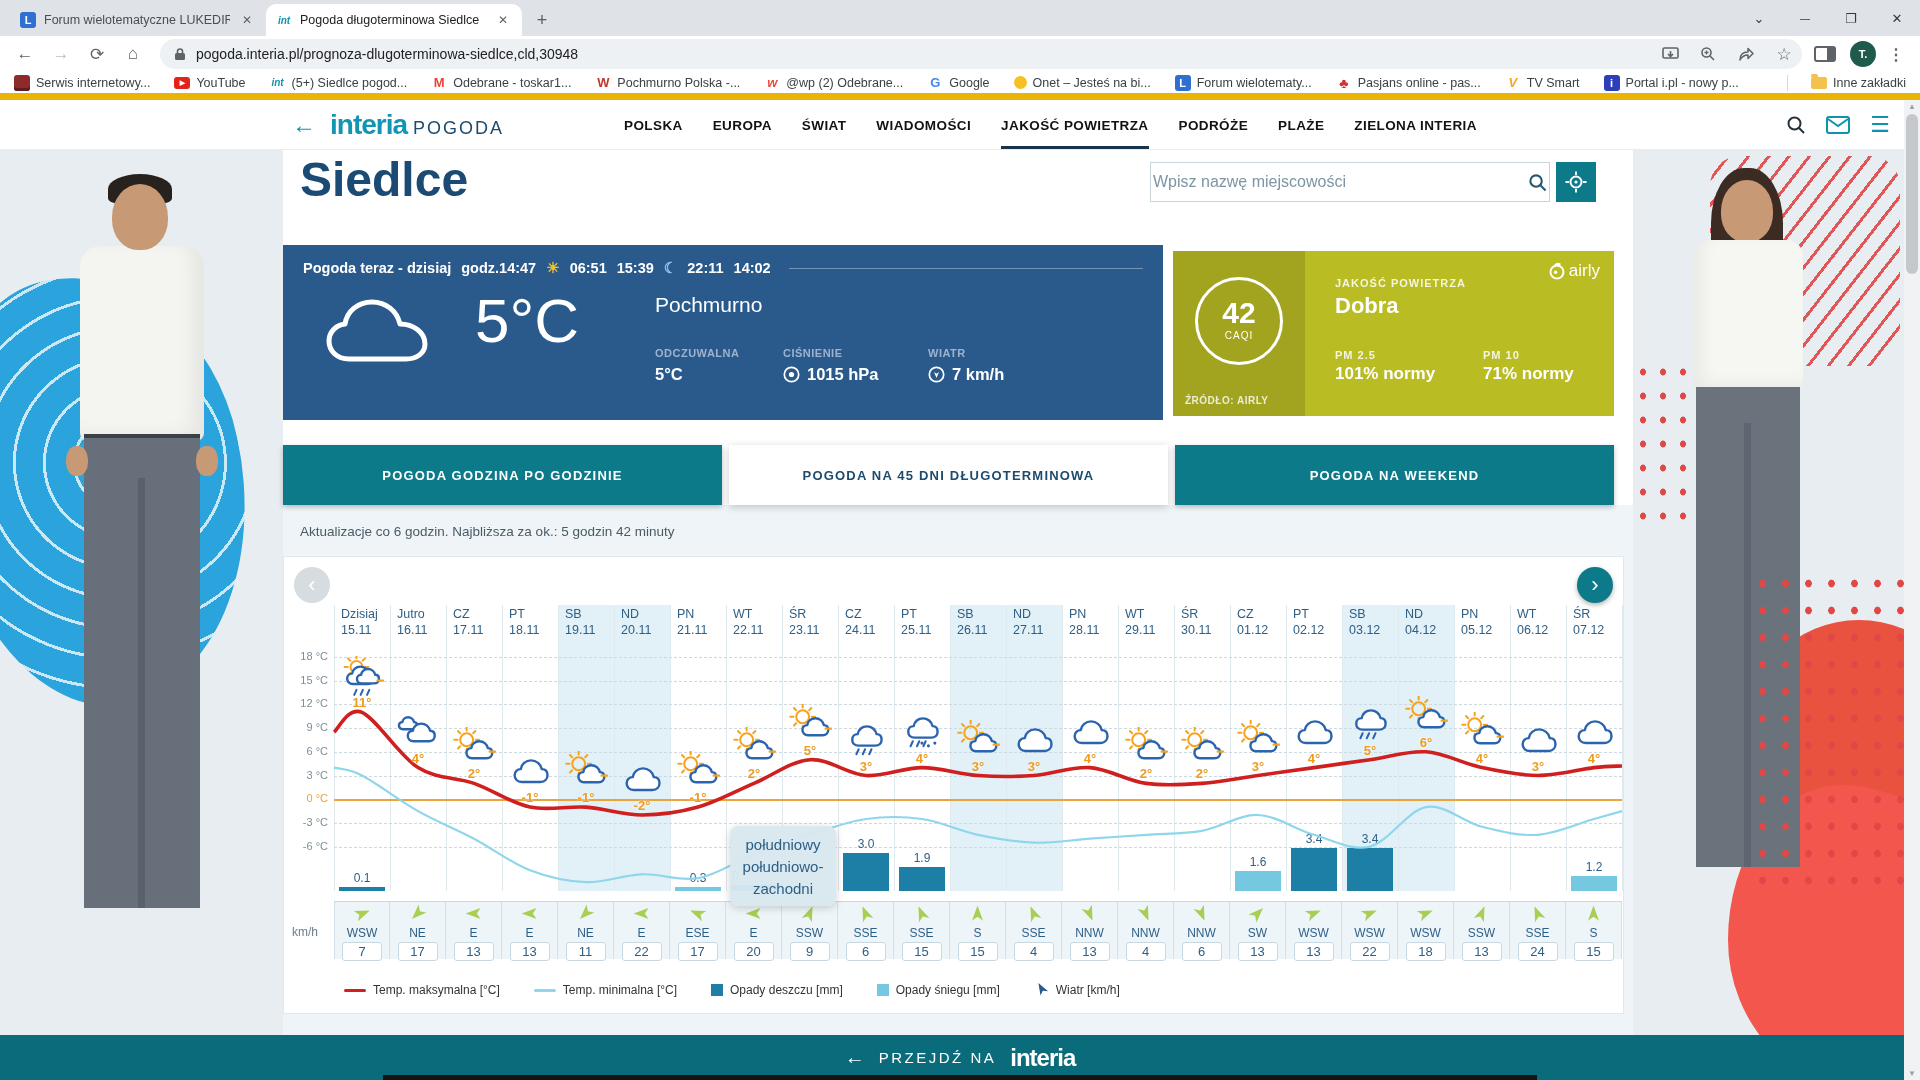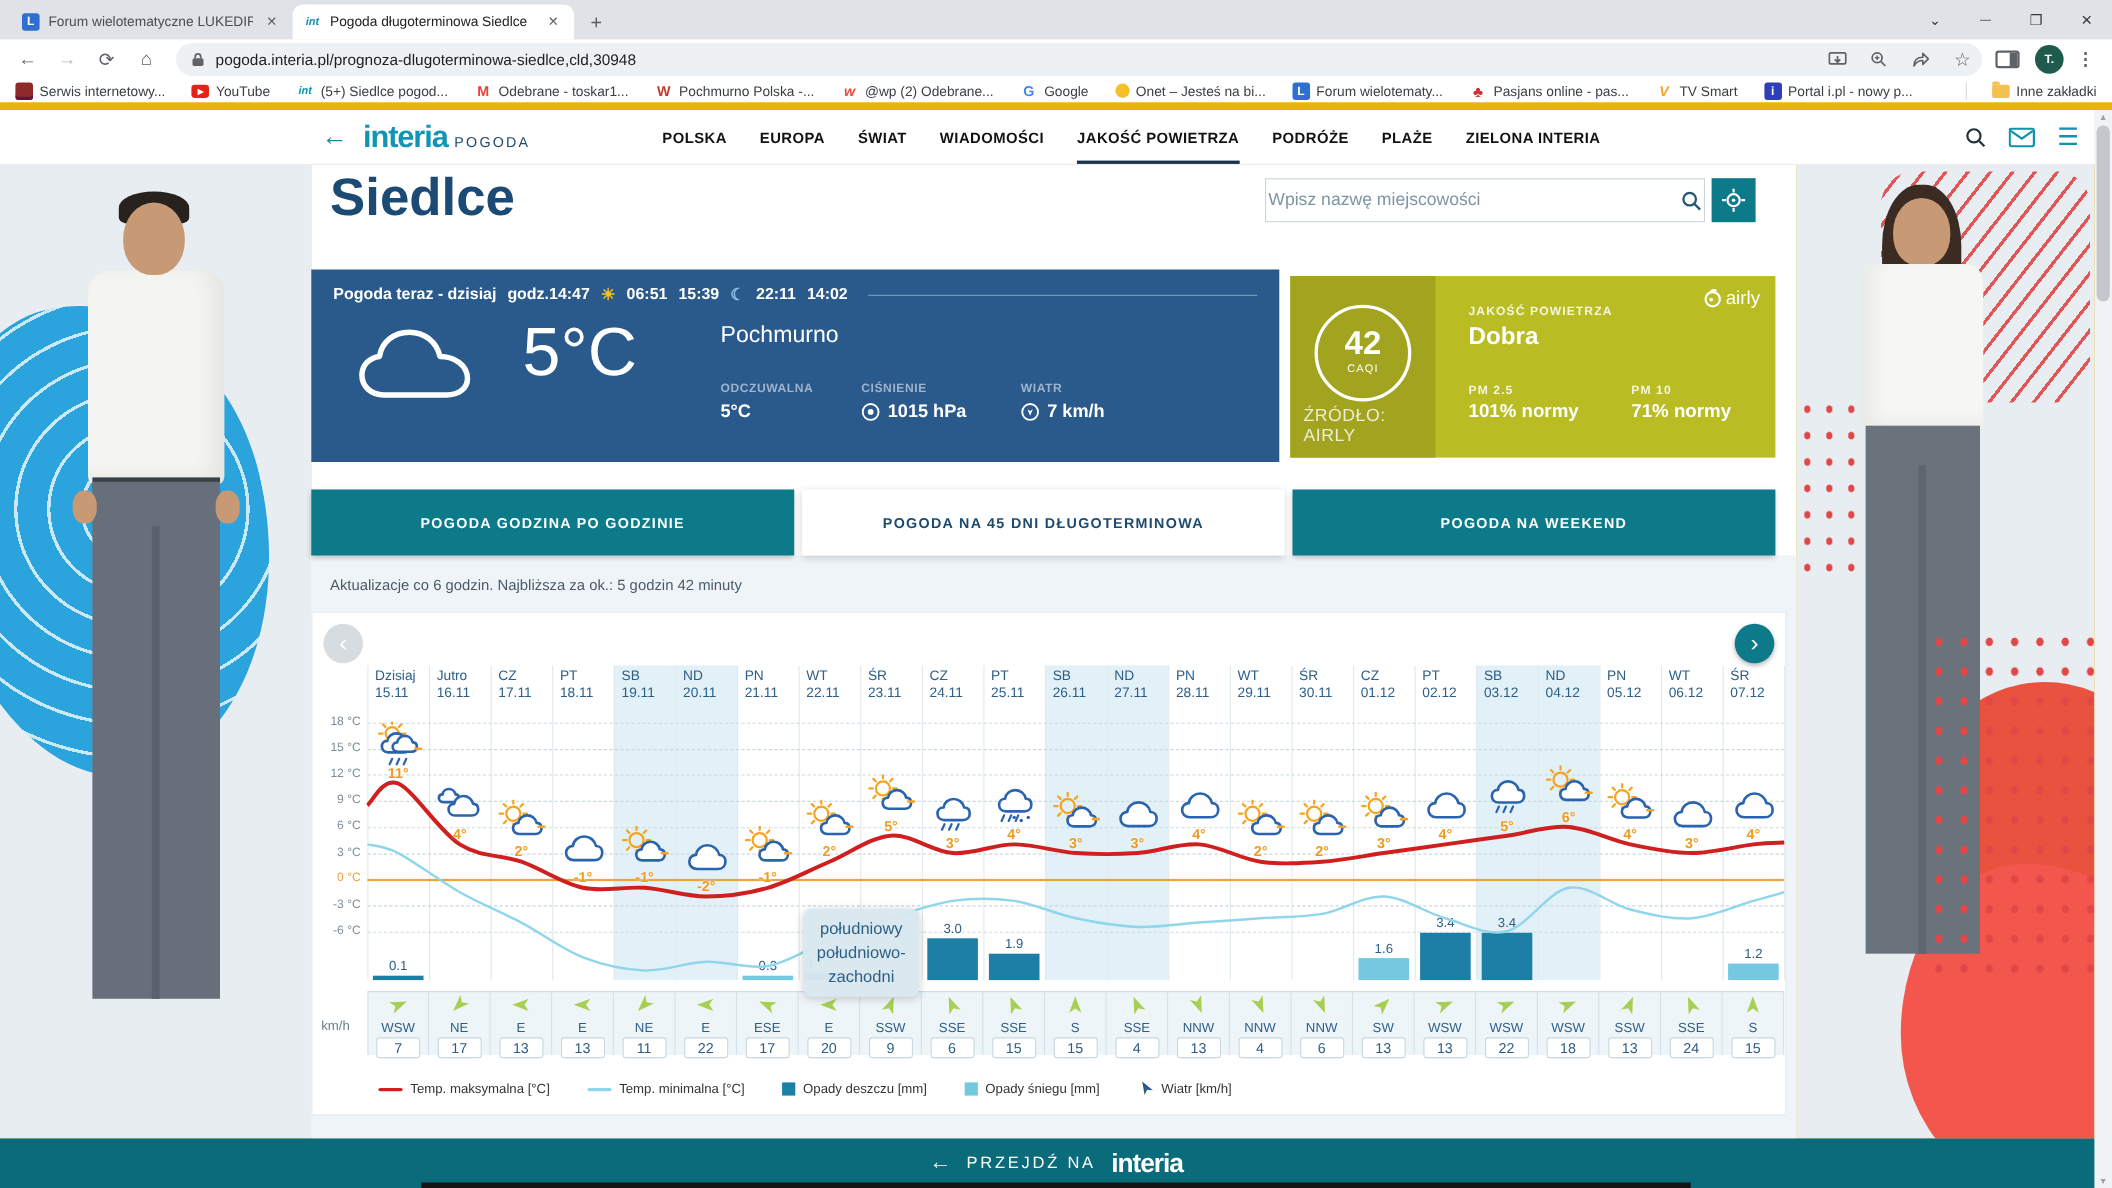--- a/index.html
+++ b/index.html
@@ -30,28 +30,28 @@
   .bookspacer { flex:1; }
   .bookdiv { width:1px; height:16px; background:#d5d8db; }
   .folderic { width:16px; height:12px; background:#f2c14e; border-radius:2px; position:relative; }
   .folderic::before { content:""; position:absolute; left:0; top:-3px; width:7px; height:3px; background:#f2c14e; border-radius:2px 2px 0 0; }
 
   
   .siteheader { position:absolute; left:0; top:101px; width:1920px; height:49px; background:#fff; border-bottom:1px solid #ececec; display:flex; align-items:center; }
   .hback { margin-left:292px; font-size:24px; color:#0f93ad; font-weight:bold; }
   .logo { margin-left:14px; display:flex; align-items:baseline; gap:6px; }
   .logo .li { font-size:28px; font-weight:800; color:#1295b5; letter-spacing:-1px; }
-  .logo .lp { font-size:13px; font-weight:400; color:#1d4b6e; letter-spacing:2px; }
+  .logo .lp { font-size:18px; font-weight:400; color:#1d4b6e; letter-spacing:2px; }
   .mainnav { display:flex; margin-left:120px; gap:30px; height:100%; align-items:center; }
   .mainnav .ni { font-size:13.5px; font-weight:bold; color:#121212; letter-spacing:.4px; height:100%; display:flex; align-items:center; border-bottom:3px solid transparent; padding-top:3px; }
   .mainnav .ni.on { border-bottom-color:#17344c; }
   .hdricons { margin-left:auto; margin-right:30px; display:flex; gap:20px; align-items:center; }
 
   
-  .mainarea { position:absolute; left:0; top:150px; width:1920px; height:930px; background:#eab308; }
+  .mainarea { position:absolute; left:0; top:150px; width:1920px; height:930px; background:#404040; }
   .sidead { position:absolute; top:0; height:885px; overflow:hidden; background:#e7edf1; }
   .sidead.l { left:0; width:283px; }
   .sidead.r { right:16px; width:271px; }
   .content { position:absolute; left:283px; top:0; width:1350px; height:885px; background:#fff; }
   .belowband { position:absolute; left:0; top:355px; width:1350px; height:530px; background:#eef4f8; }
 
   .pagetitle { position:absolute; left:17px; top:2px; font-size:48px; font-weight:bold; color:#1b4a74; }
   .searchwrap { position:absolute; left:867px; top:12px; display:flex; }
   .searchbox { width:400px; height:40px; border:1px solid #c9d5db; background:#fff; display:flex; align-items:center; padding:0 2px; gap:8px; }
   .searchbox input { border:none; outline:none; flex:1; font-size:16px; color:#33505f; font-family:"Liberation Sans",sans-serif; }
@@ -70,21 +70,21 @@
   .wsub { position:absolute; top:102px; }
   .wsub .lab { font-size:11px; font-weight:bold; letter-spacing:.5px; color:#9db3cd; margin-bottom:6px; }
   .wsub .val { font-size:16.5px; font-weight:bold; display:flex; align-items:center; gap:7px; }
 
   
   .aq { position:absolute; left:890px; top:101px; width:441px; height:165px; background:#b9bc23; color:#fff; }
   .aqleft { position:absolute; left:0; top:0; width:132px; height:165px; background:#a2a41f; }
   .aqcircle { position:absolute; left:22px; top:26px; width:88px; height:88px; border:3px solid #fff; border-radius:50%; text-align:center; }
   .aqcircle .v { font-size:30px; font-weight:bold; margin-top:16px; }
   .aqcircle .u { font-size:10px; letter-spacing:1px; }
-  .aqsrc { position:absolute; left:12px; bottom:10px; font-size:16px; letter-spacing:.5px; color:rgba(255,255,255,.8); }
+  .aqsrc { position:absolute; left:12px; bottom:10px; font-size:10px; letter-spacing:.5px; color:rgba(255,255,255,.8);font-weight:bold; }
   .aqlab { font-size:11px; letter-spacing:1px; color:rgba(255,255,255,.85); font-weight:bold; }
   .aqbig { font-size:22px; font-weight:bold; margin-top:4px; }
   .aqpm { font-size:17px; font-weight:bold; margin-top:3px; }
   .airlylogo { position:absolute; right:14px; top:10px; font-size:17px; color:#fff; display:flex; align-items:center; gap:2px; }
 
   
   .ftabs { position:absolute; left:0; top:295px; width:1331px; height:60px; display:flex; gap:7px; }
   .ftab { flex:1; background:#0d7a8a; color:#fff; font-size:13px; font-weight:bold; letter-spacing:1.2px; display:flex; align-items:center; justify-content:center; box-shadow:0 2px 5px rgba(0,0,0,.25); }
   .ftab.active { background:#fff; color:#1d4b6e; box-shadow:0 2px 8px rgba(0,0,0,.2); }
 

